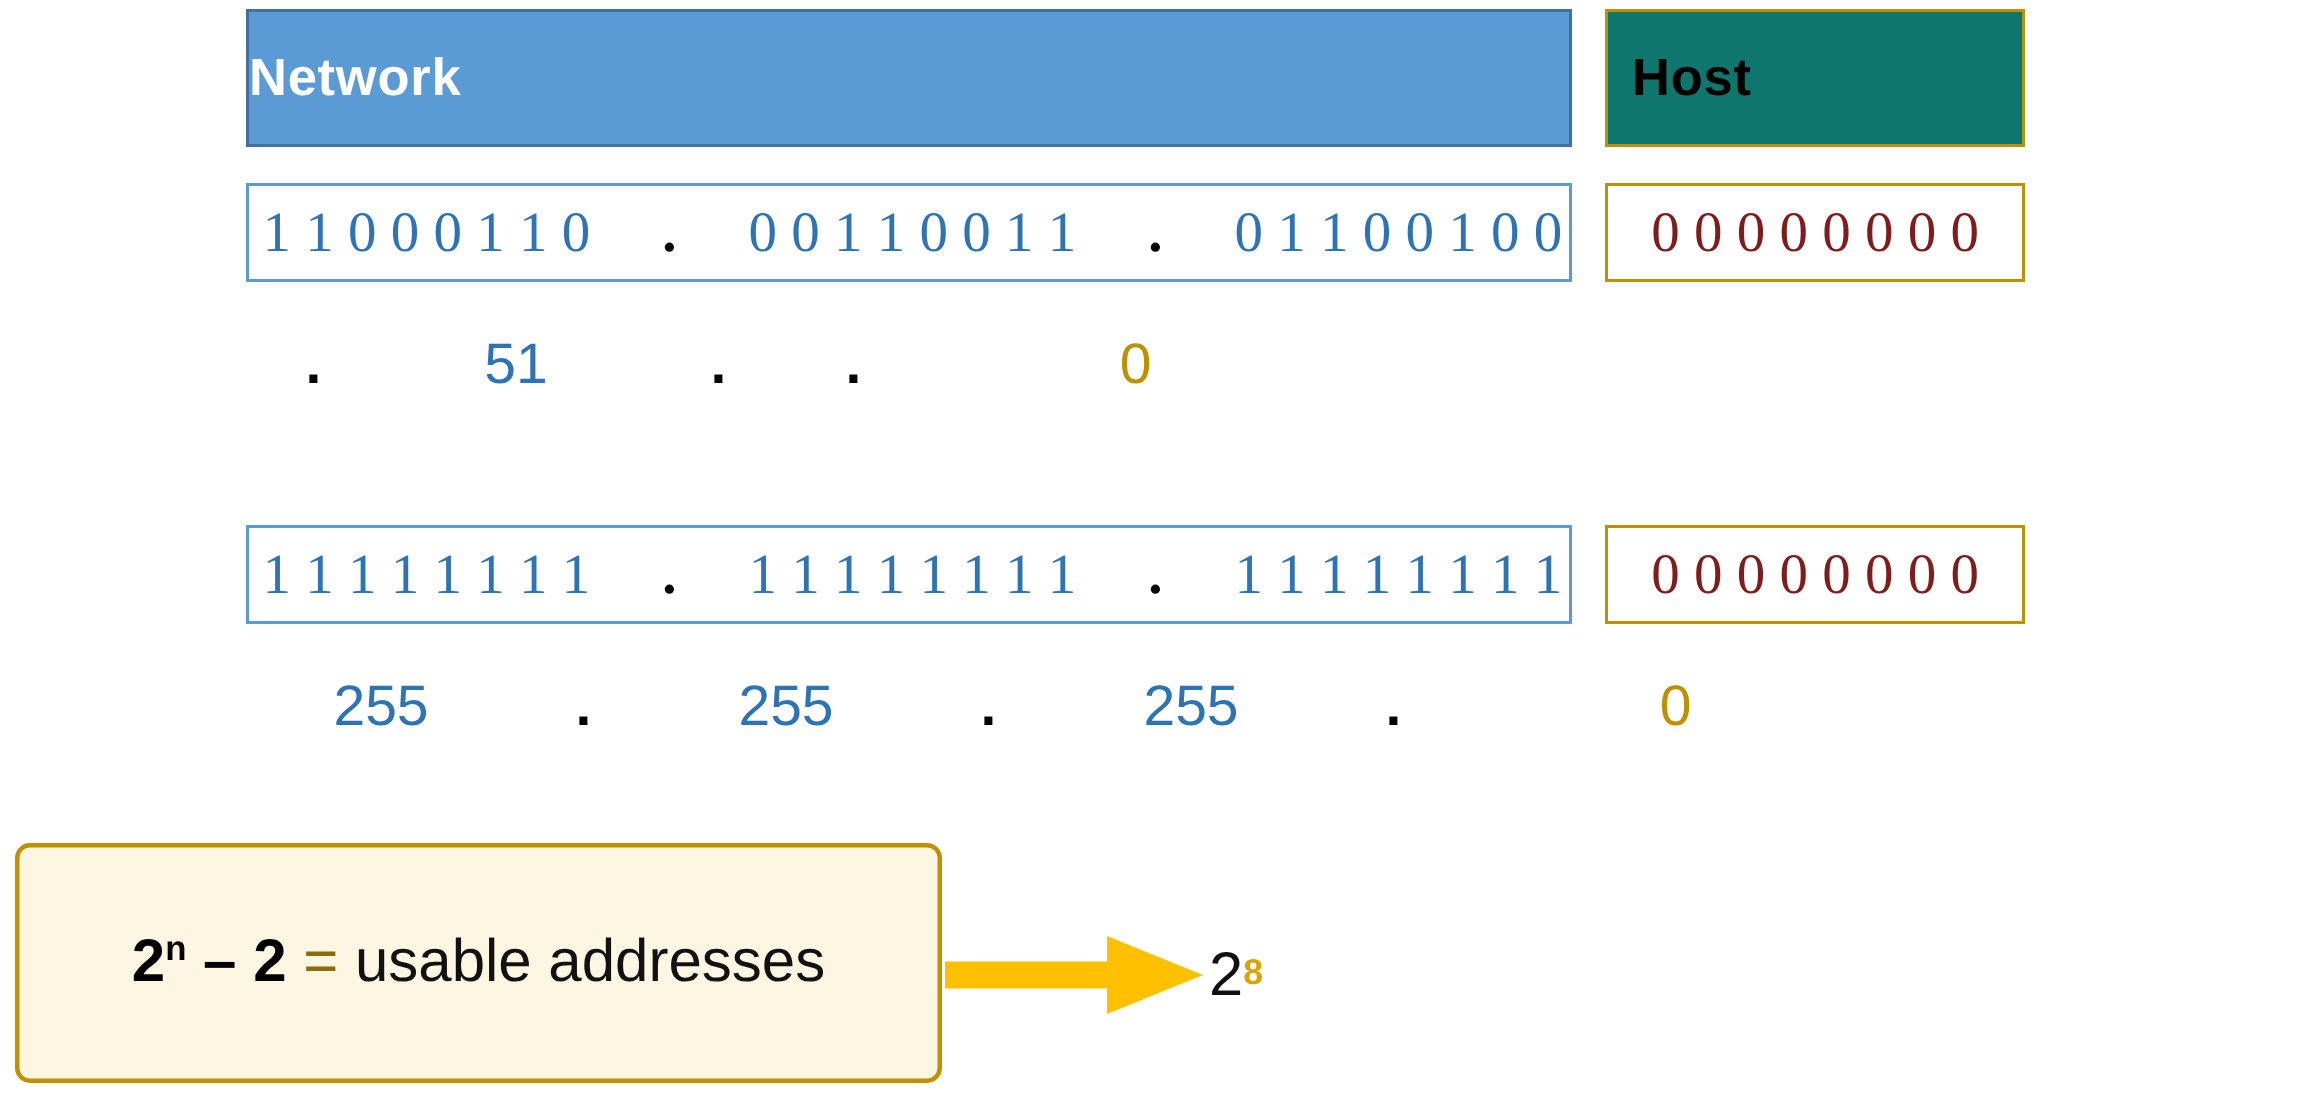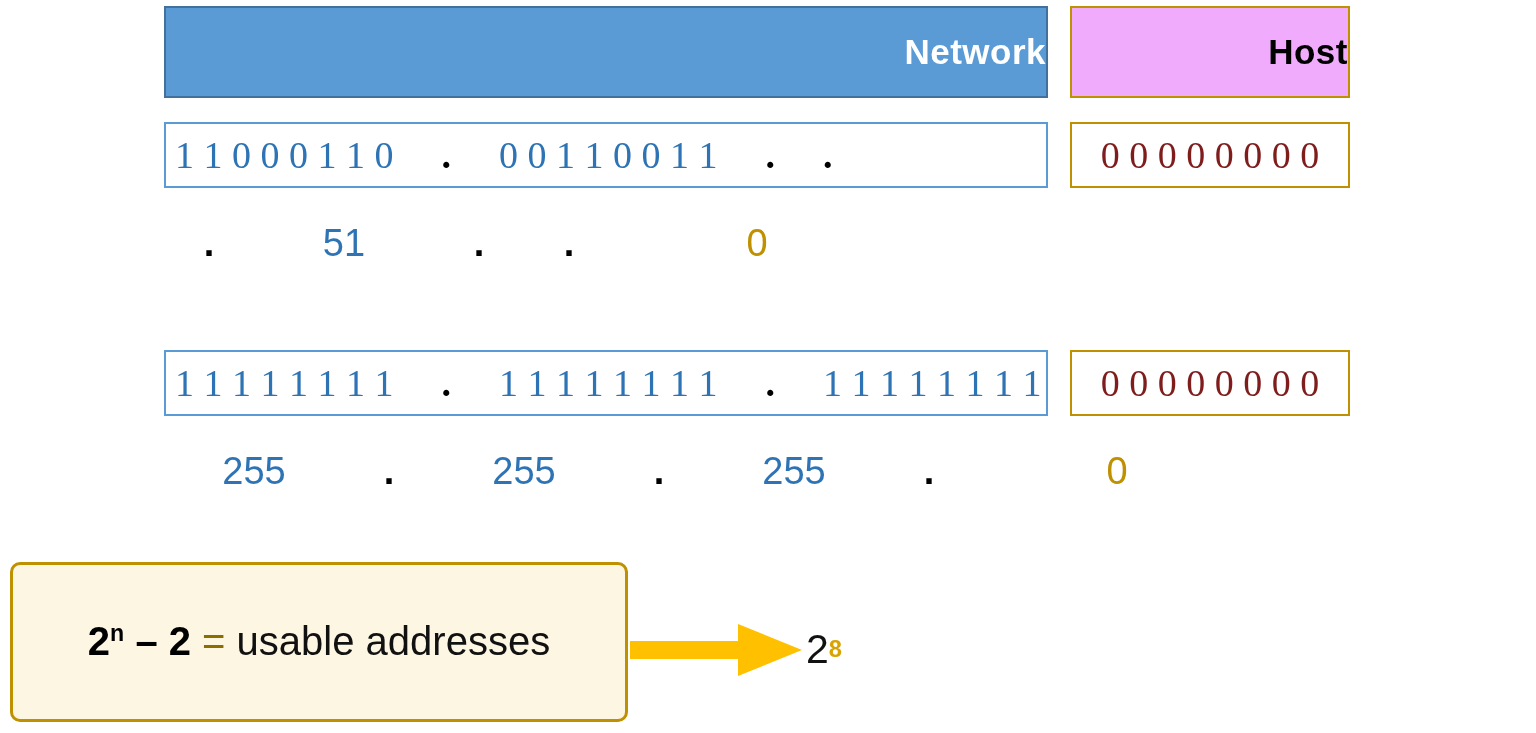--- a/index.html
+++ b/index.html
@@ -14,42 +14,43 @@
     font-family: "Liberation Sans", sans-serif;
     overflow: hidden;
   }
 
   
   .hdr {
     position: absolute;
     box-sizing: border-box;
     display: flex;
     align-items: center;
-    justify-content: flex-end;
+    justify-content: flex-start;
     font-weight: bold;
     font-size: 35px;
     letter-spacing: 0.5px;
   }
   #network-header {
     left: 164px;
     top: 6px;
     width: 884px;
     height: 92px;
     background: #5B9BD5;
     border: 2px solid #41719C;
     color: #ffffff;
   }
   #host-header {
     left: 1070px;
     top: 6px;
     width: 280px;
     height: 92px;
-    background: #f0abfc;
+    background: #0f766e;
     border: 2px solid #BF9000;
     color: #000000;
+    padding-left: 16px;
   }
 
   
   .binbox {
     position: absolute;
     box-sizing: border-box;
     display: flex;
     align-items: center;
     background: #ffffff;
     gap: 48px;
@@ -171,20 +172,21 @@
 
 <div class="hdr" id="host-header">
   <span>Host</span>
 </div>
 
 <div class="binbox net" id="addr-binary-network">
   <span class="bits">1 1 0 0 0 1 1 0</span>
     <span class="bits dot">.</span>
     <span class="bits">0 0 1 1 0 0 1 1</span>
     <span class="bits dot">.</span>
+    <span class="bits">0 1 1 0 0 1 0 0</span>
     <span class="bits dot">.</span>
 </div>
 
 <div class="binbox hostb" id="addr-binary-host">
   <span class="bits gold">0 0 0 0 0 0 0 0</span>
 </div>
 
 <div class="decrow" id="addr-decimal-row">
   <span class="sep w-sep">.</span>
   <span class="oct w-oct">51</span>

